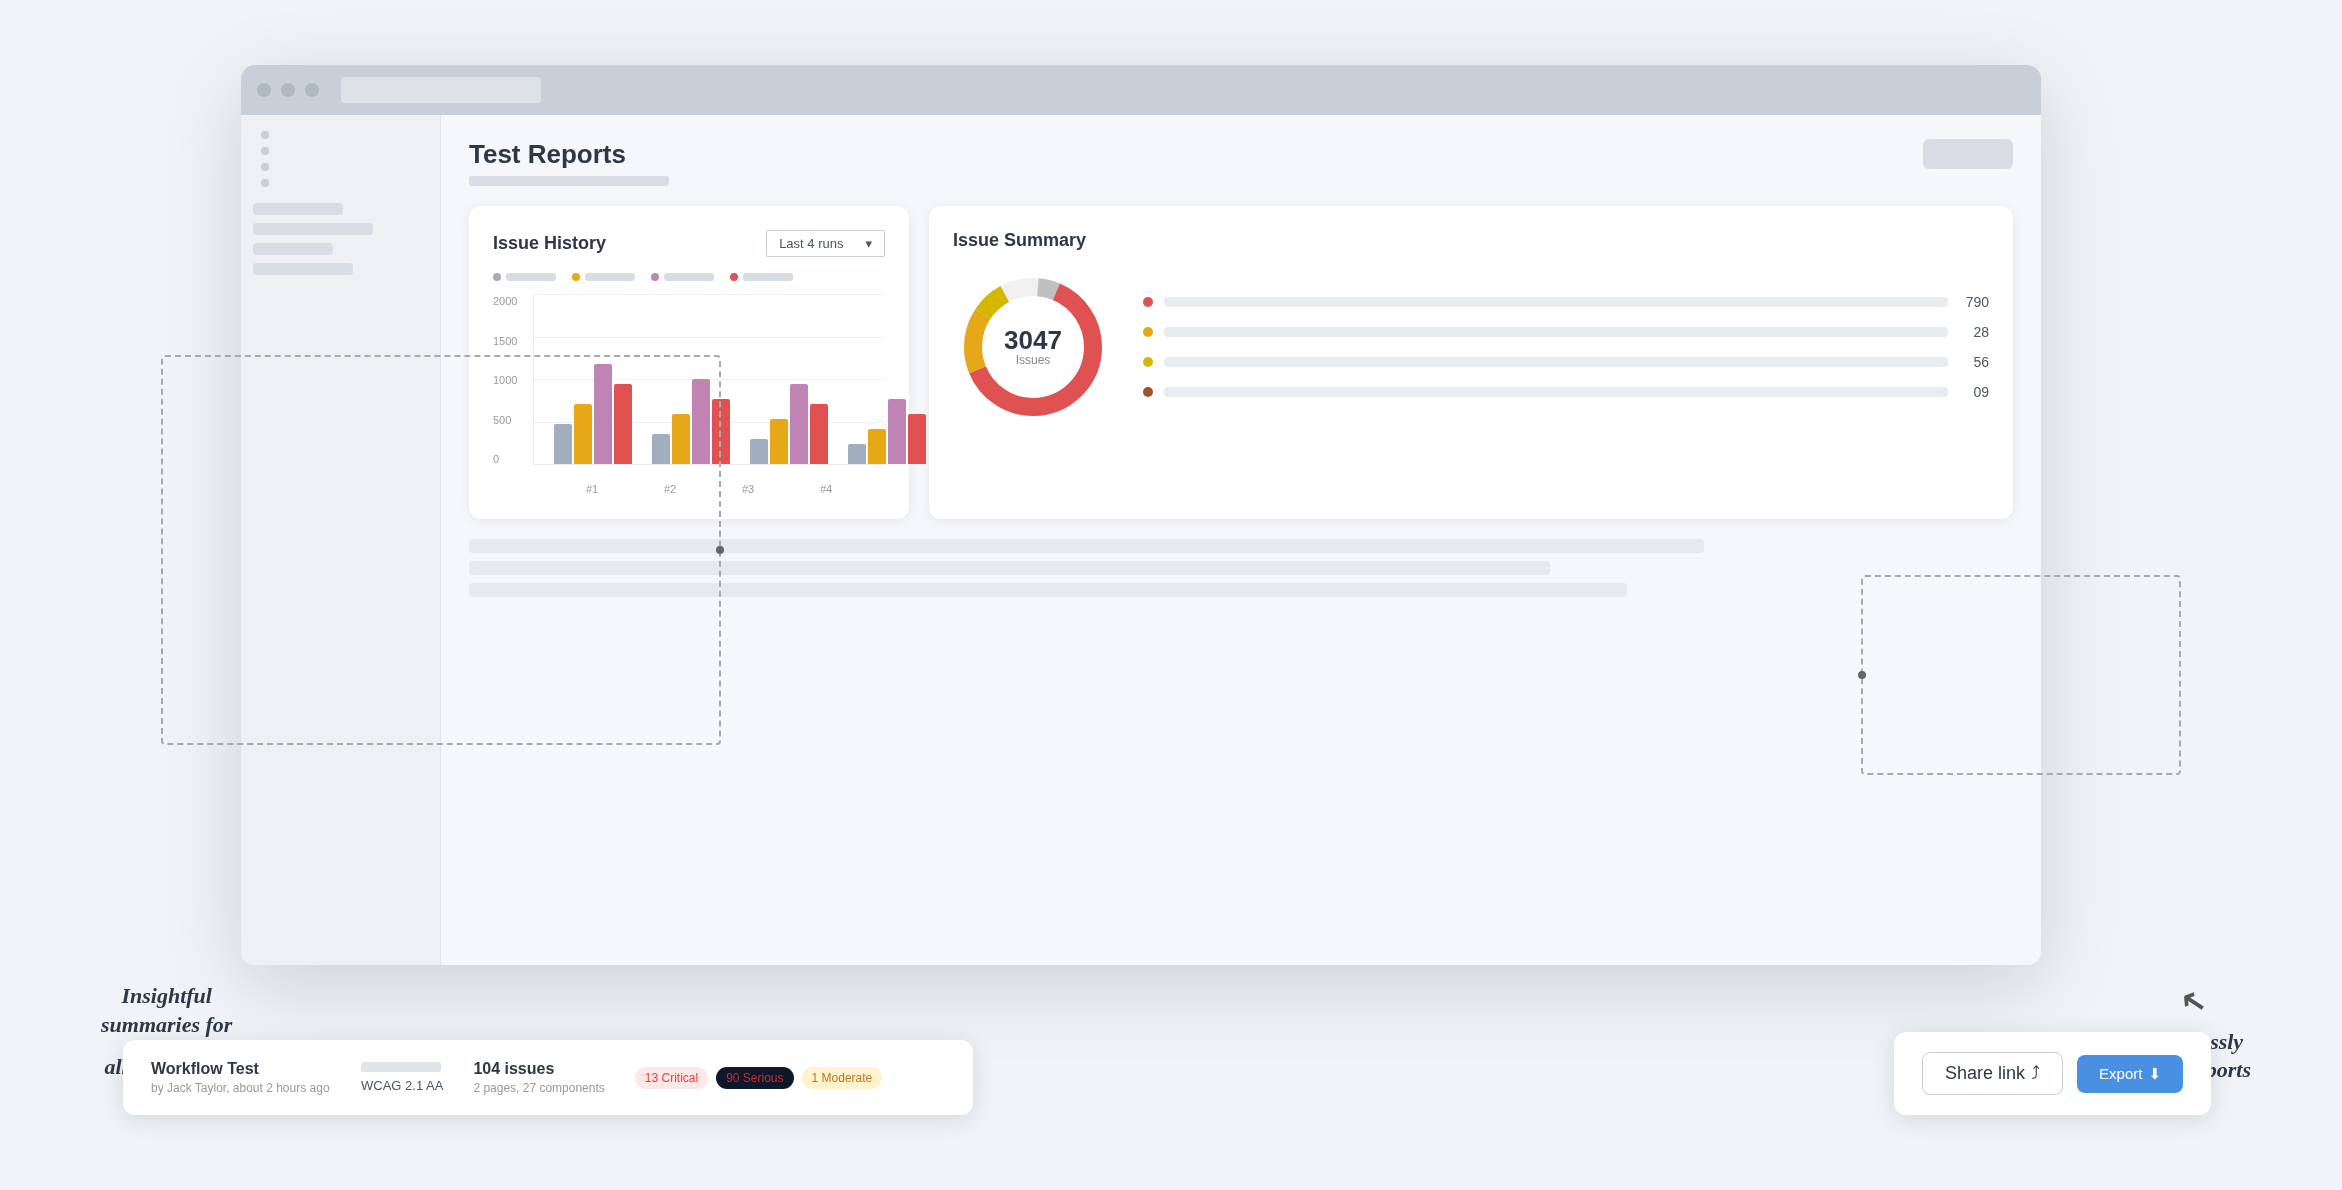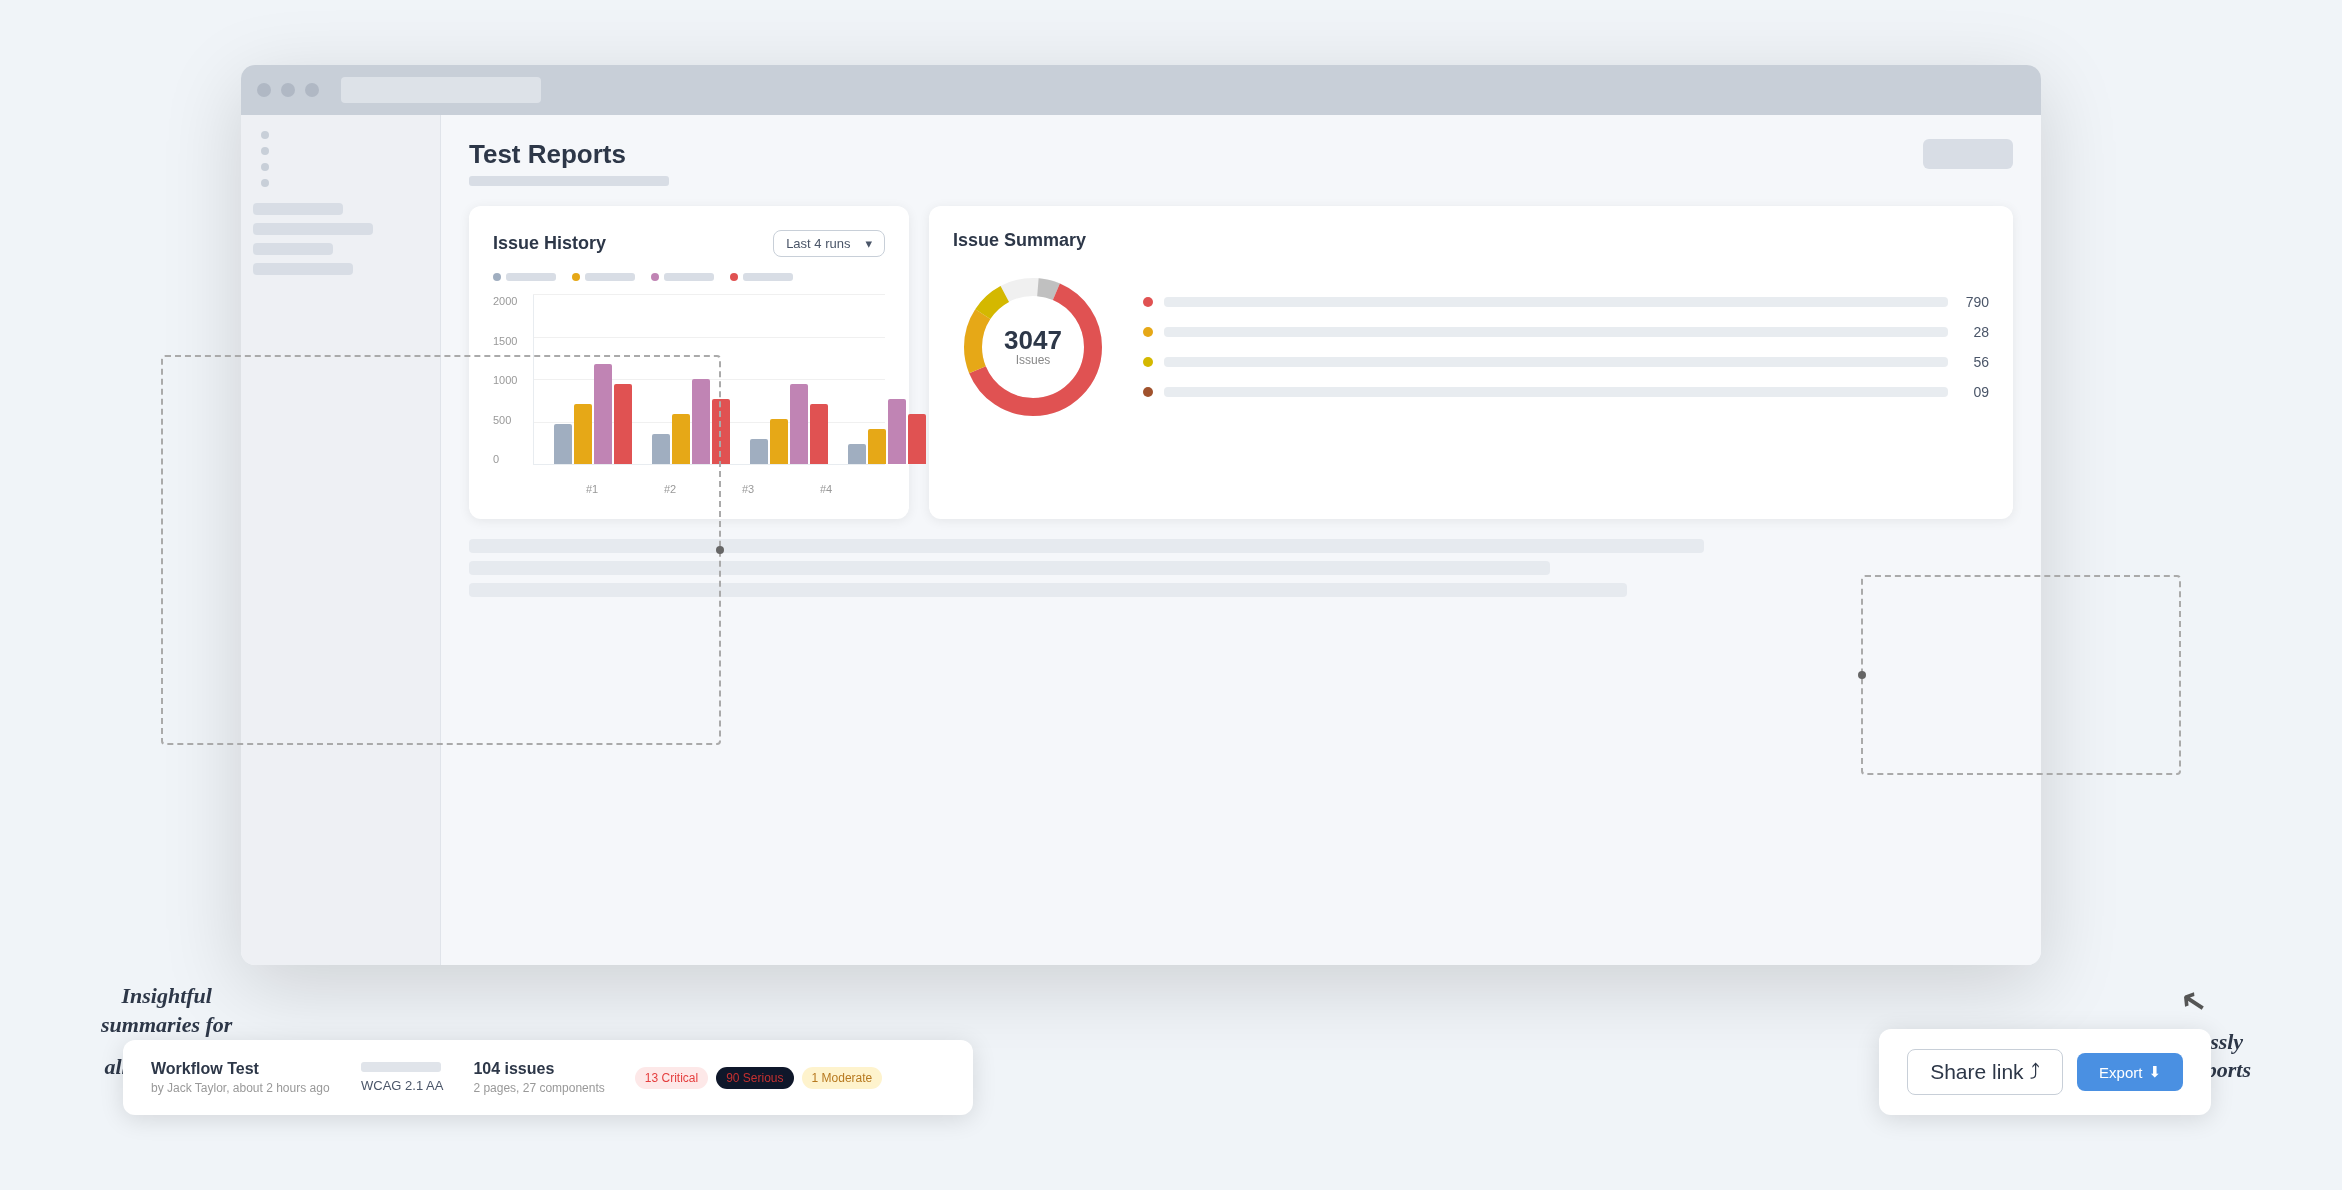--- a/index.html
+++ b/index.html
@@ -171,24 +171,24 @@
     }
 
     .card-title {
       font-size: 18px;
       font-weight: 600;
       color: #2d3748;
     }
 
     .dropdown-btn {
       display: flex;
-      gap: 15px;
+      gap: 22px;
       padding: 5px 12px;
       border: 1.5px solid #c8cfd8;
-      border-radius: 8px;
+      border-radius: 2px;
       background: #fff;
       font-size: 13px;
       color: #4a5568;
       cursor: pointer;
     }
 
     
     .legend-row {
       display: flex;
       gap: 16px;
@@ -429,21 +429,21 @@
       background: #fef3cd;
       color: #b7791f;
       text-align: right;
     }
 
     .share-btn {
       padding: 10px 22px;
       border: 1.5px solid #c8cfd8;
       border-radius: 8px;
       background: #fff;
-      font-size: 21px;
+      font-size: 18px;
       color: #2d3748;
       cursor: pointer;
       display: flex;
       align-items: center;
       gap: 6px;
       white-space: nowrap;
     }
 
     .export-btn {
       padding: 10px 22px;

